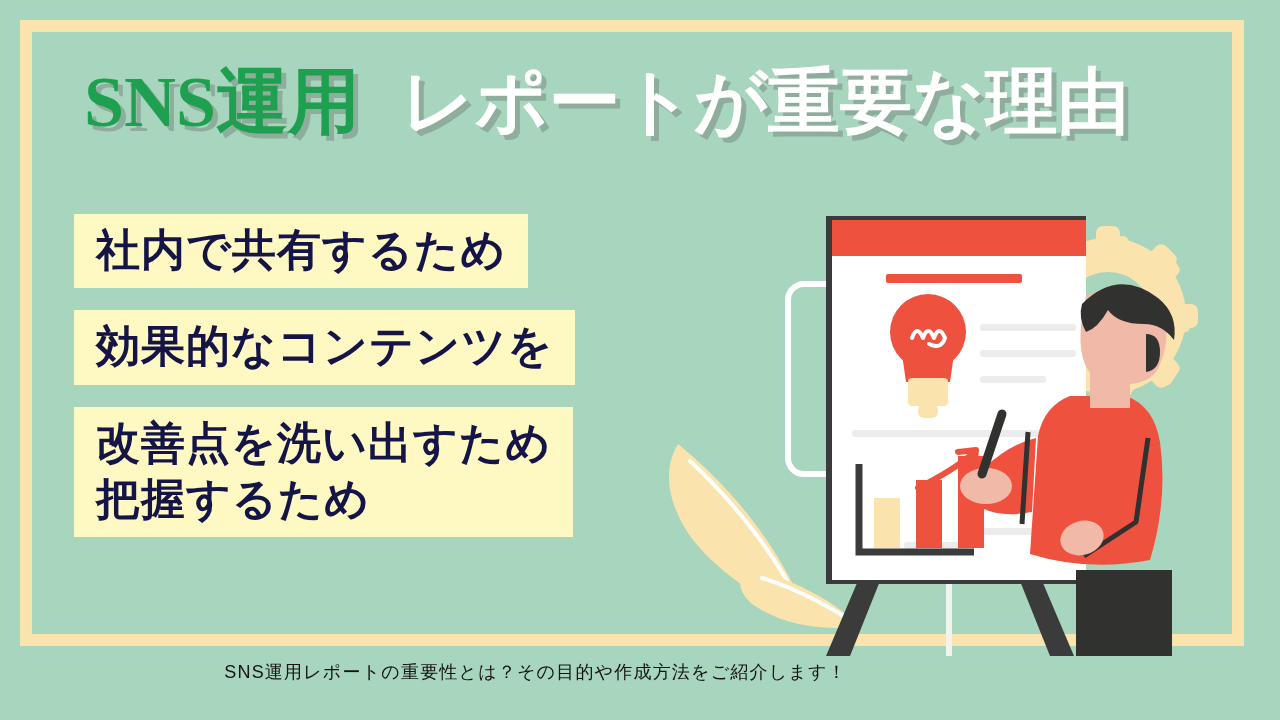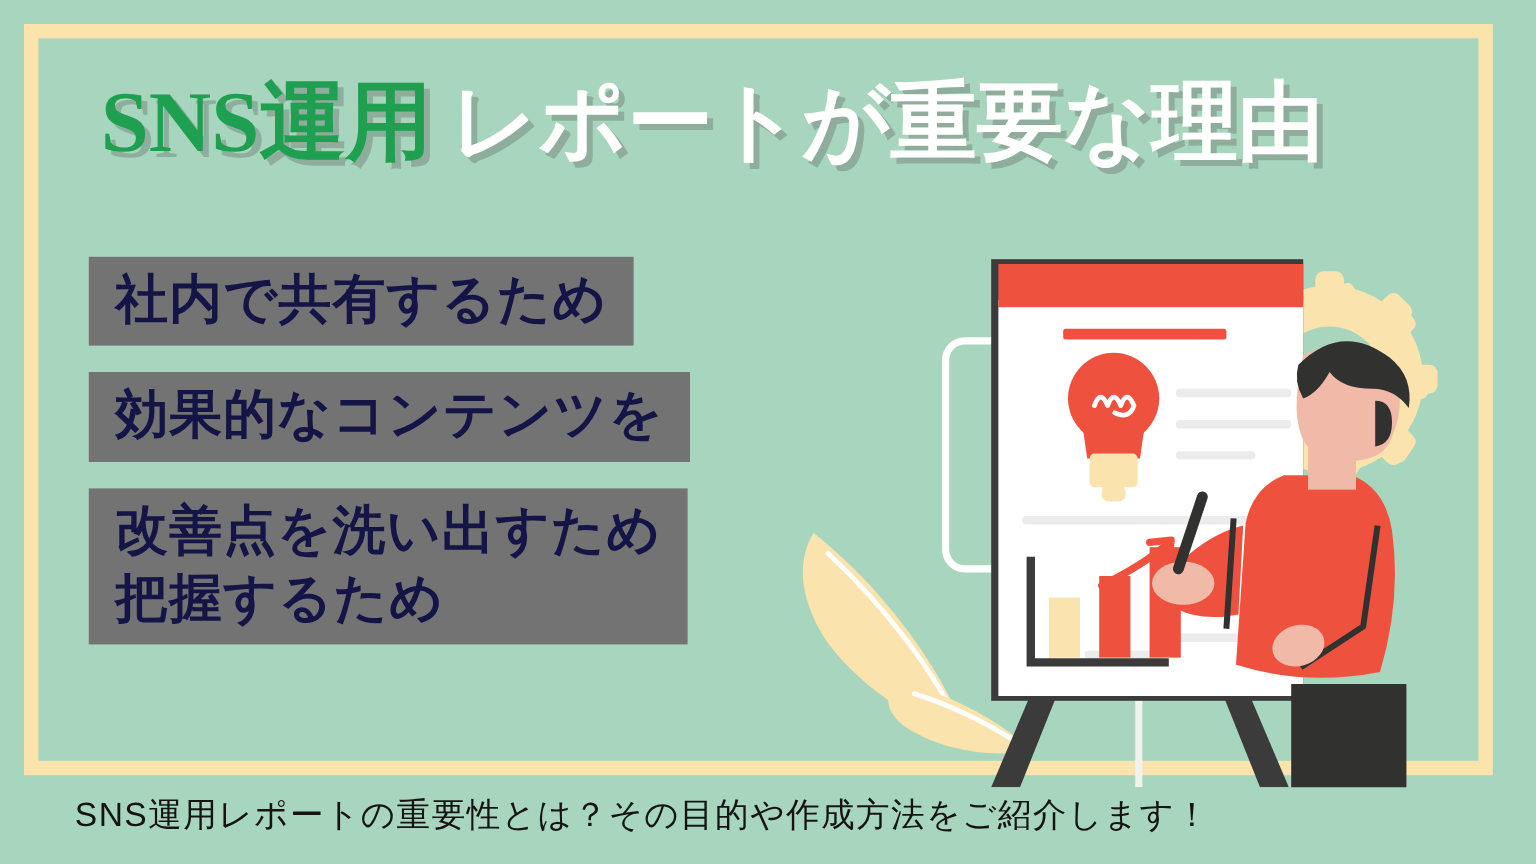--- a/index.html
+++ b/index.html
@@ -50,32 +50,32 @@
     text-shadow: 5px 5px 0 rgba(110,125,115,0.45);
     letter-spacing: 0px;
   }
   .title-white {
     font-family: "Liberation Serif", "DejaVu Serif", serif;
     font-weight: bold;
     font-size: 72px;
     line-height: 1;
     color: #ffffff;
     text-shadow: 5px 5px 0 rgba(110,125,115,0.45);
-    margin-left: 15px;
+    margin-left: 41px;
     letter-spacing: 0px;
   }
 
   
   .bullets {
     position: absolute;
     left: 74px;
     top: 214px;
   }
   .bullet {
-    background: #737373;
+    background: #fef9c3;
     color: #141446;
     font-family: "Liberation Sans", "DejaVu Sans", sans-serif;
     font-weight: bold;
     font-size: 44px;
     line-height: 1.28;
     padding: 8px 22px 10px 22px;
     display: table;
     margin-bottom: 22px;
     letter-spacing: 1px;
     white-space: pre;
@@ -86,21 +86,21 @@
 
   
   .footer {
     position: absolute;
     left: 0;
     top: 660px;
     width: 1071px;
     text-align: center;
     color: #141414;
     font-family: "Liberation Sans", "DejaVu Sans", sans-serif;
-    font-size: 28px;
+    font-size: 18px;
     letter-spacing: 1.2px;
   }
 
   
   .illustration {
     position: absolute;
     left: 630px;
     top: 186px;
     width: 620px;
     height: 470px;

